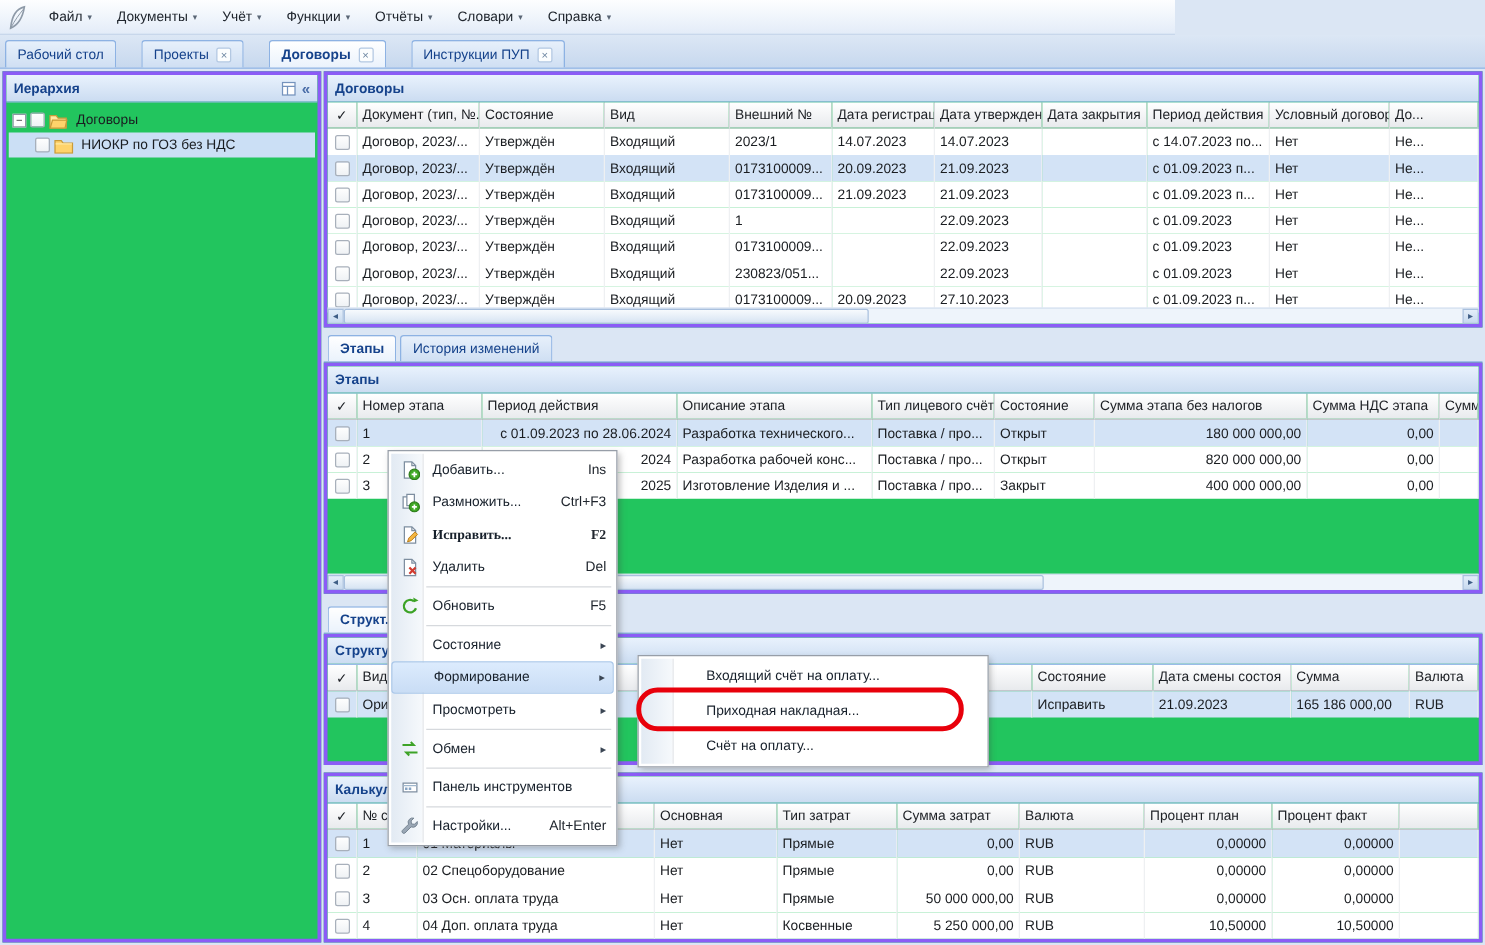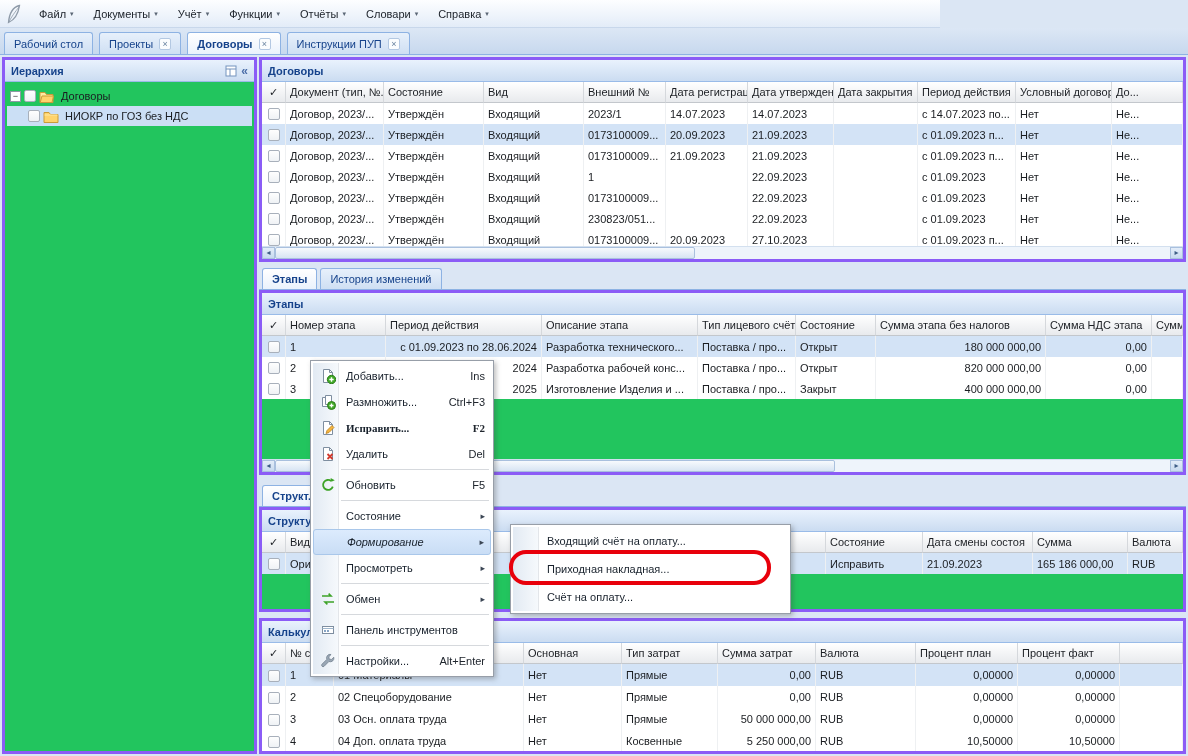--- a/index.html
+++ b/index.html
@@ -14,21 +14,21 @@
   
   .menubar { position:absolute; left:0; top:0; width:940px; height:28px;
     background:linear-gradient(#fdfeff,#e3ecf8); border-bottom:1px solid #c8d7eb;
     display:flex; align-items:center; gap:2px; padding-left:4px; }
   .logo { display:flex; margin:0 6px 0 2px; }
   .menu-item { display:flex; align-items:center; gap:4px; padding:3px 9px; color:#20262e; border-radius:2px; cursor:default; }
   .menu-item .dd { font-size:7px; color:#5a6675; }
   
   .tabstrip { position:absolute; left:0; top:28px; width:1188px; height:27px;
     background:linear-gradient(#dce7f5,#c7d8ee); border-bottom:1px solid #8db2e3;
-    display:flex; align-items:flex-end; gap:6px; padding-left:4px; }
+    display:flex; align-items:flex-end; gap:20px; padding-left:4px; }
   .tab { height:22px; display:flex; align-items:center; gap:6px; padding:0 9px;
     background:linear-gradient(#e7f0fb,#cfdff3); border:1px solid #8db2e3; border-bottom:none;
     border-radius:3px 3px 0 0; color:#15428b; white-space:nowrap; cursor:default; }
   .tab.active { background:linear-gradient(#ffffff,#eaf2fc); font-weight:bold; }
   .tab .close { width:12px; height:12px; line-height:10px; text-align:center; font-size:9px;
     color:#68829f; background:#fbfdfe; border:1px solid #b3c8e2; border-radius:2px; font-weight:normal; }
   
   .panel { position:absolute; background:#22c55e; border:3px solid #8b5cf6; overflow:hidden; }
   .panel-hd { height:22px; background:linear-gradient(#e9f2fd,#cbdcf1); border-bottom:1px solid #99bbe8;
     display:flex; align-items:center; padding:0 6px; color:#15428b; font-weight:bold; white-space:nowrap; }
@@ -80,26 +80,26 @@
   .ctx { position:absolute; left:310px; top:360px; width:184px; background:#fff;
     border:1px solid #979ea8; box-shadow:2px 2px 5px rgba(70,70,70,.35); padding:2px; z-index:100; }
   .ctx .gutter, .sub-menu .gutter { position:absolute; left:2px; top:2px; bottom:2px; width:26px;
     background:linear-gradient(to right,#e2eaf3,#f6f9fc); border-right:1px solid #e3e6ea; }
   .mrow { position:relative; height:26px; display:flex; align-items:center; padding:0 6px; cursor:default; }
   .mrow .mi { width:18px; display:flex; justify-content:center; margin-right:9px; flex:none; }
   .mrow .mlabel { color:#17202b; white-space:nowrap; }
   .mrow .msc { margin-left:auto; padding-left:10px; color:#20262e; }
   .mrow.bold .mlabel, .mrow.bold .msc { font-weight:bold;font-family:Liberation Serif, serif; }
   .mrow .sarrow { position:absolute; right:6px; font-size:9px; color:#3b4document; color:#3b4654; }
-  .mrow.hl { background:linear-gradient(#dcebfd,#c9ddf5); border:1px solid #a9c7ea; border-radius:3px;font-style:italic; }
+  .mrow.hl { background:linear-gradient(#dcebfd,#c9ddf5); border:1px solid #a9c7ea; border-radius:3px; }
   .msep { height:1px; background:#d6d9dd; margin:2px 2px 2px 28px; }
   
   .sub-menu { position:absolute; left:510px; top:524px; width:281px; background:#fff;
     border:1px solid #979ea8; box-shadow:2px 2px 5px rgba(70,70,70,.35); padding:2px; z-index:110; }
-  .srow { position:relative; height:28px; display:flex; align-items:center; padding-left:34px;
+  .srow { position:relative; height:28px; display:flex; align-items:center; padding-left:52px;
     color:#17202b; white-space:nowrap; cursor:default; }
   
   .annotation { position:absolute; left:509px; top:550px; width:262px; height:35px;
     border:4px solid #e8000b; border-radius:17px; z-index:120; pointer-events:none; }
   
   .splitter { position:absolute; background:transparent; }
 </style>
 </head>
 <body>
 

